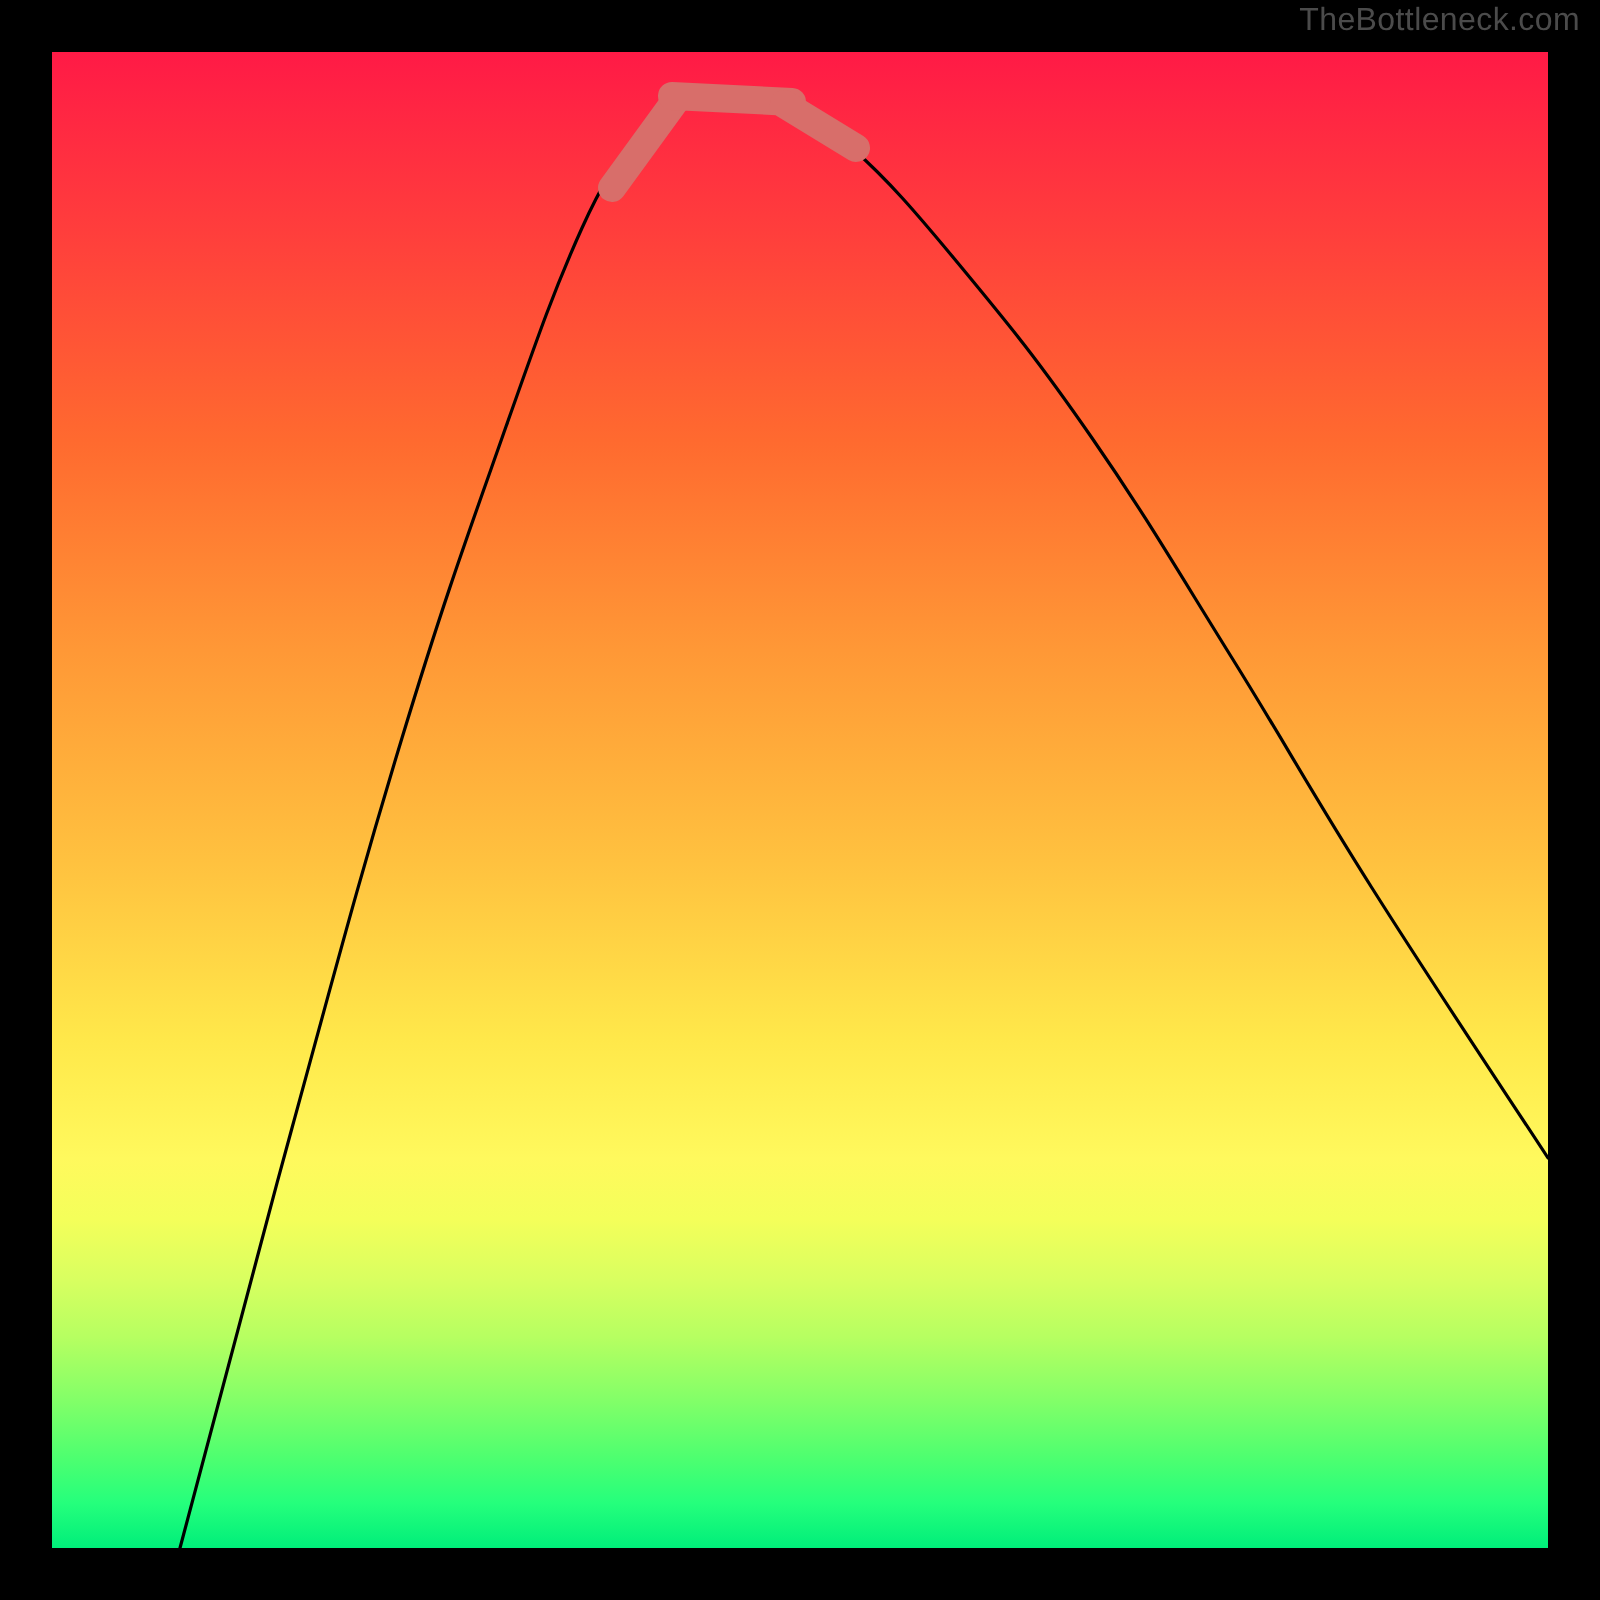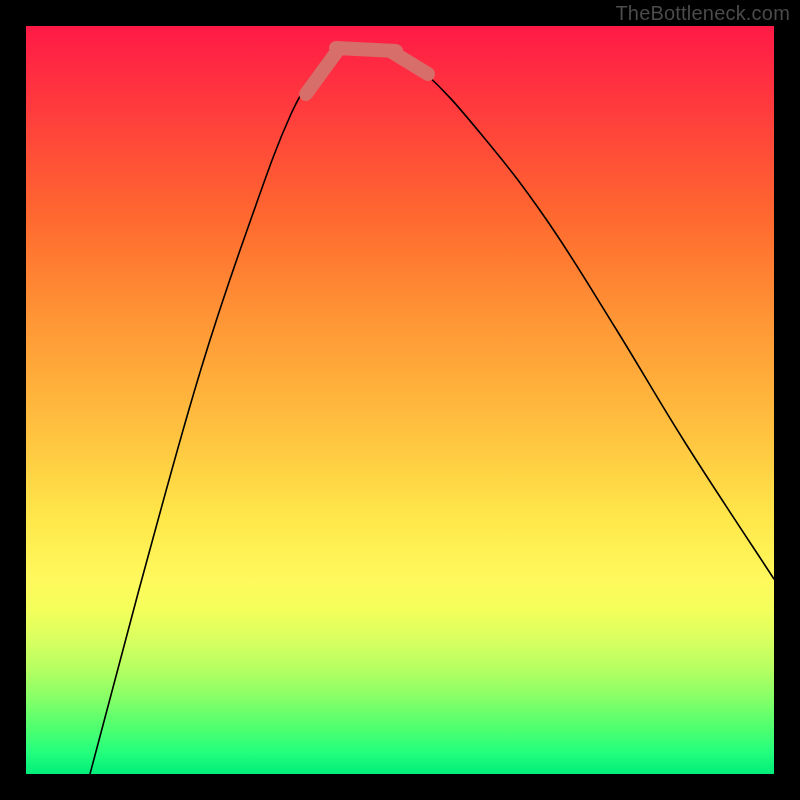--- a/index.html
+++ b/index.html
@@ -41,21 +41,21 @@
       #4dff70 94%,
       #25ff7c 97%,
       #00ee7a 100%
     );
   }
   .watermark {
     position: absolute;
     top: 2px;
     right: 10px;
     color: #4b4b4b;
-    font-size: 20px;
+    font-size: 16px;
     font-weight: 500;
     letter-spacing: 0.2px;
     z-index: 5;
   }
   svg.curve {
     position: absolute;
     left: 0;
     top: 0;
     width: 748px;
     height: 748px;

